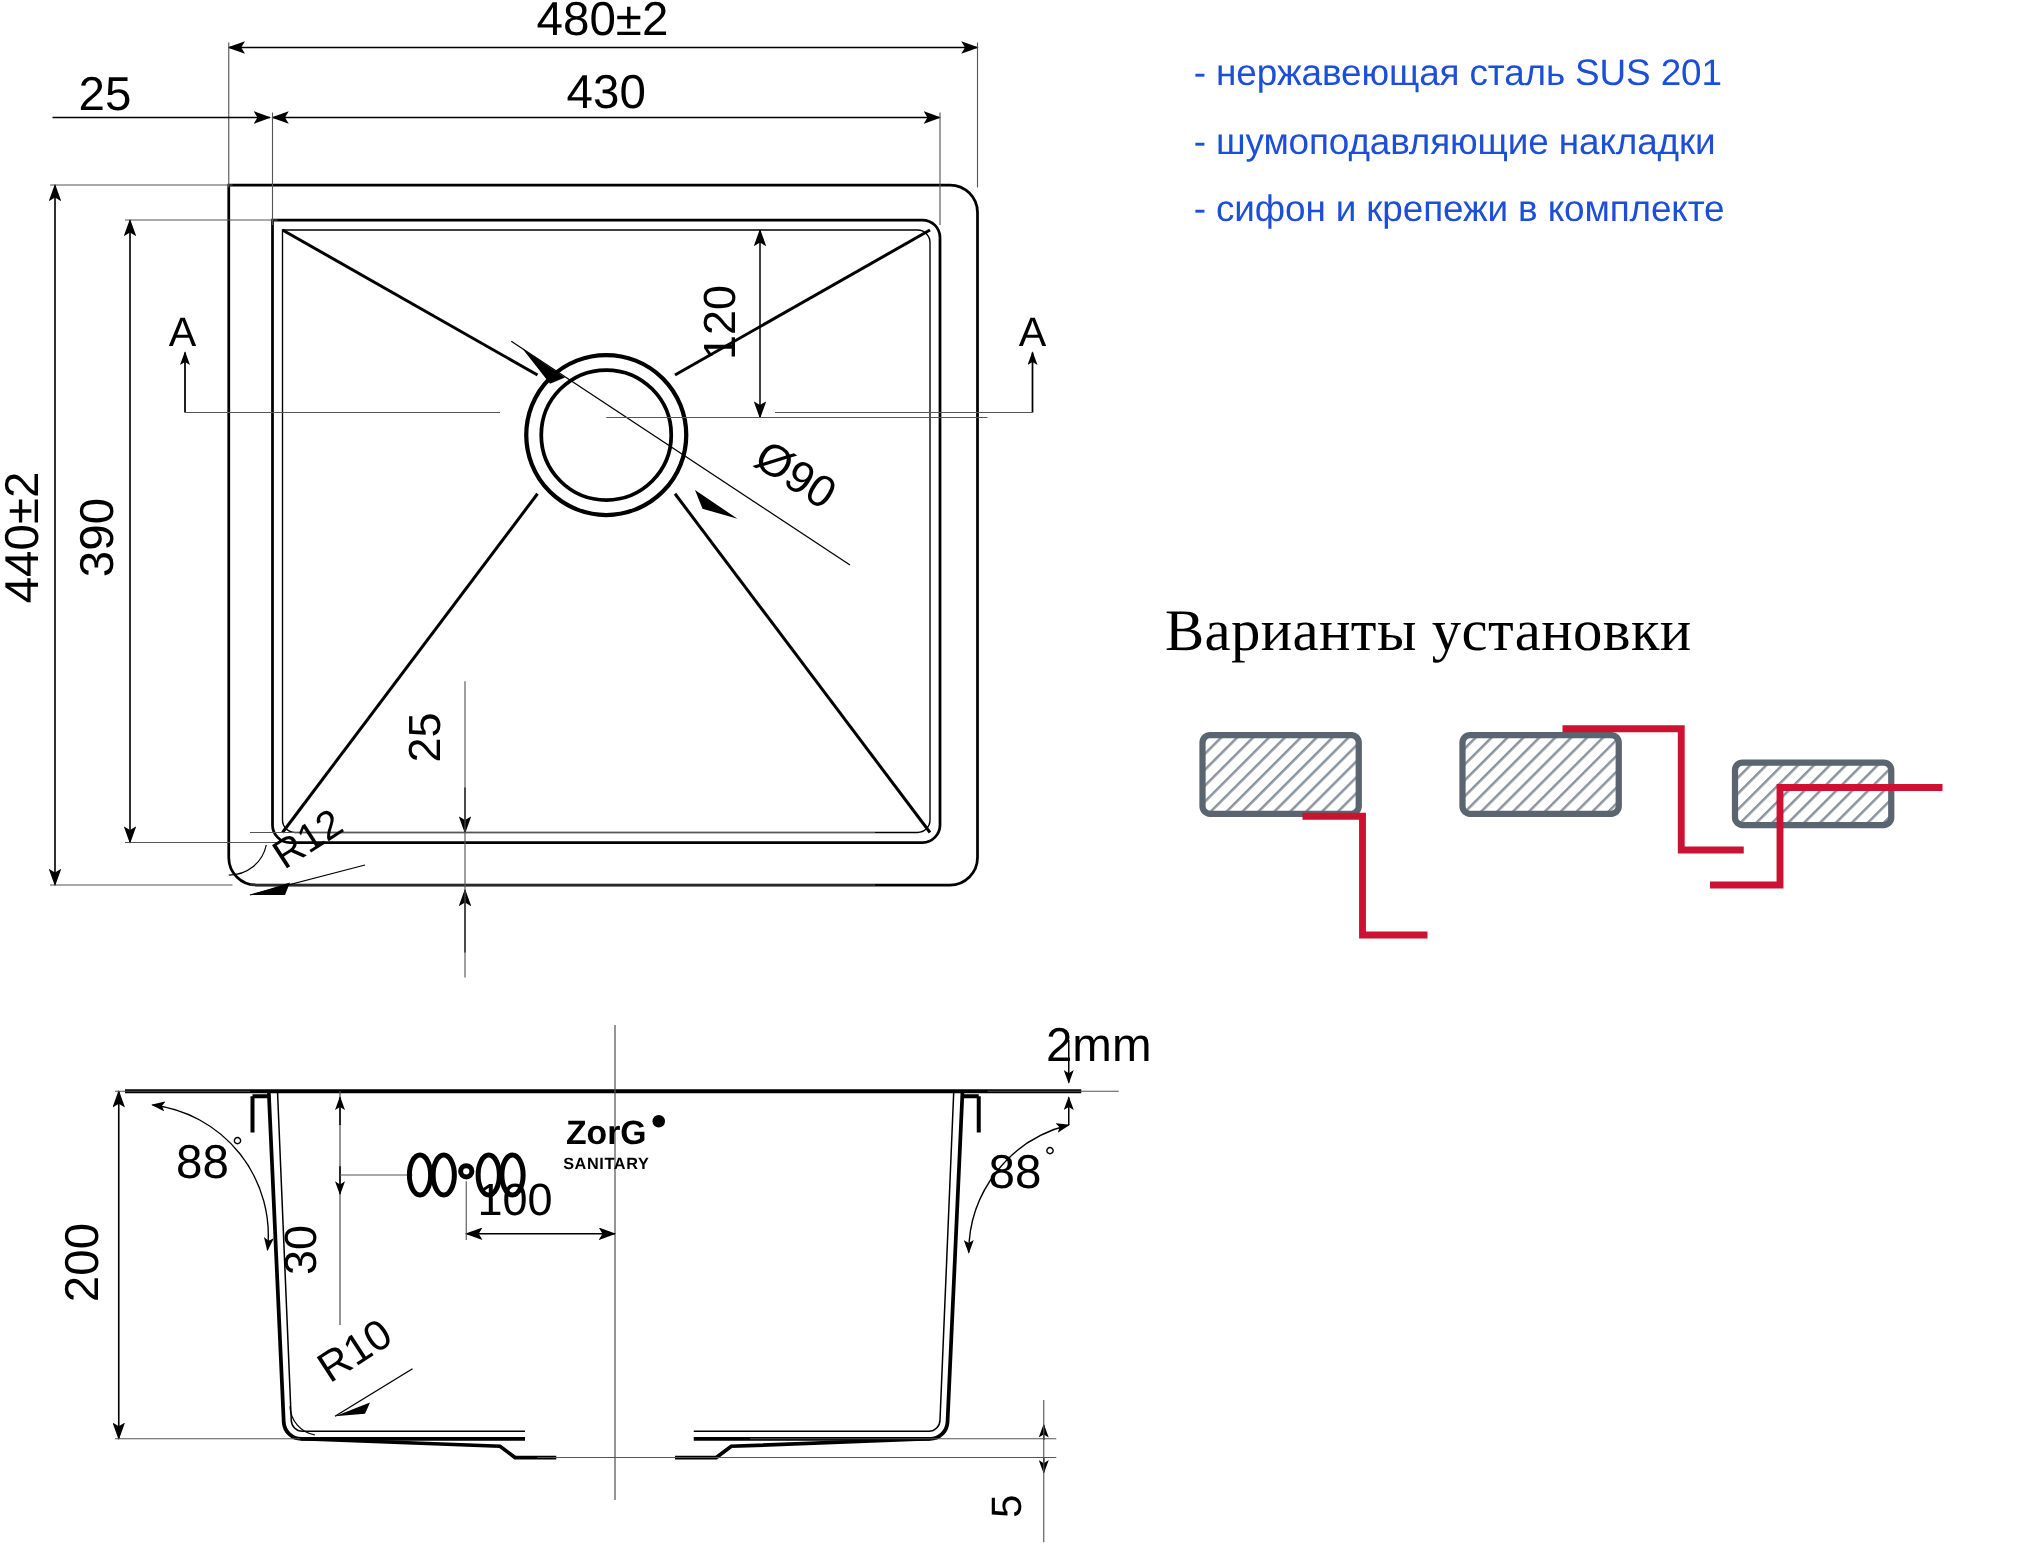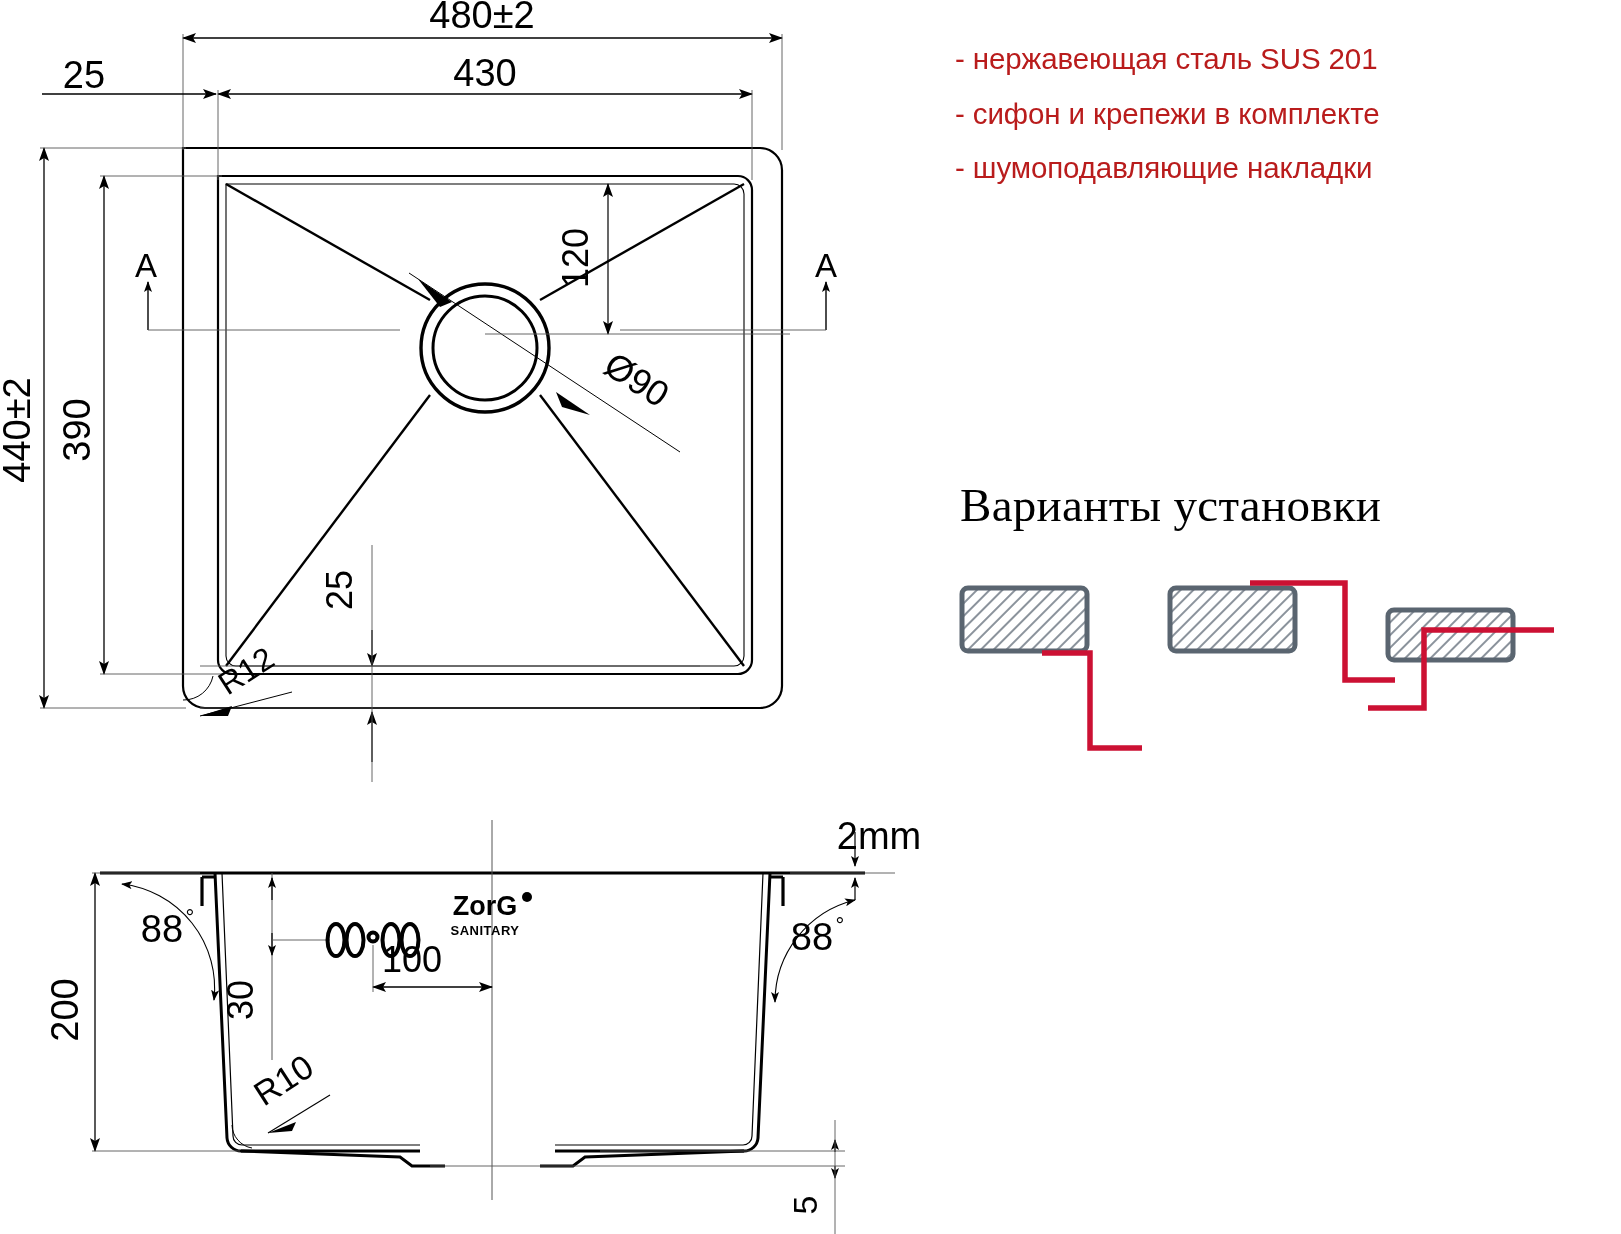--- a/index.html
+++ b/index.html
@@ -29,30 +29,30 @@
   
   .spec-list {
     position: absolute;
     left: 955px;
     top: 44px;
     width: 660px;
   }
   .spec-item {
     font-family: "Liberation Sans", sans-serif;
     font-size: 29.5px;
-    color: #b91c1c;
+    color: #1d4ed8;
     line-height: 1.0;
     margin-bottom: 25px;
     white-space: nowrap;
     letter-spacing: -0.1px;
   }
   
   .install-title {
     position: absolute;
-    left: 960px;
+    left: 932px;
     top: 478px;
     font-family: "Liberation Serif", serif;
     font-size: 47px;
     color: #000000;
     white-space: nowrap;
     letter-spacing: 0.3px;
   }
 </style>
 </head>
 <body>
@@ -252,19 +252,19 @@
 
     <g>
       <text x="485" y="915" font-size="27" font-weight="bold" text-anchor="middle" font-family="Liberation Sans, sans-serif" fill="#000">ZorG</text>
       <circle cx="527" cy="897" r="5" fill="#000"></circle>
       <text x="485" y="935" font-size="13" font-weight="bold" text-anchor="middle" letter-spacing="0.5" font-family="Liberation Sans, sans-serif" fill="#000">SANITARY</text>
     </g>
   </svg>
 
   <div class="spec-list">
     <div class="spec-item">- нержавеющая сталь SUS 201</div>
+    <div class="spec-item">- шумоподавляющие накладки</div>
     <div class="spec-item">- сифон и крепежи в комплекте</div>
-    <div class="spec-item">- шумоподавляющие накладки</div>
   </div>
 
   <div class="install-title">Варианты установки</div>
 
 </div>
 
 </body></html>

